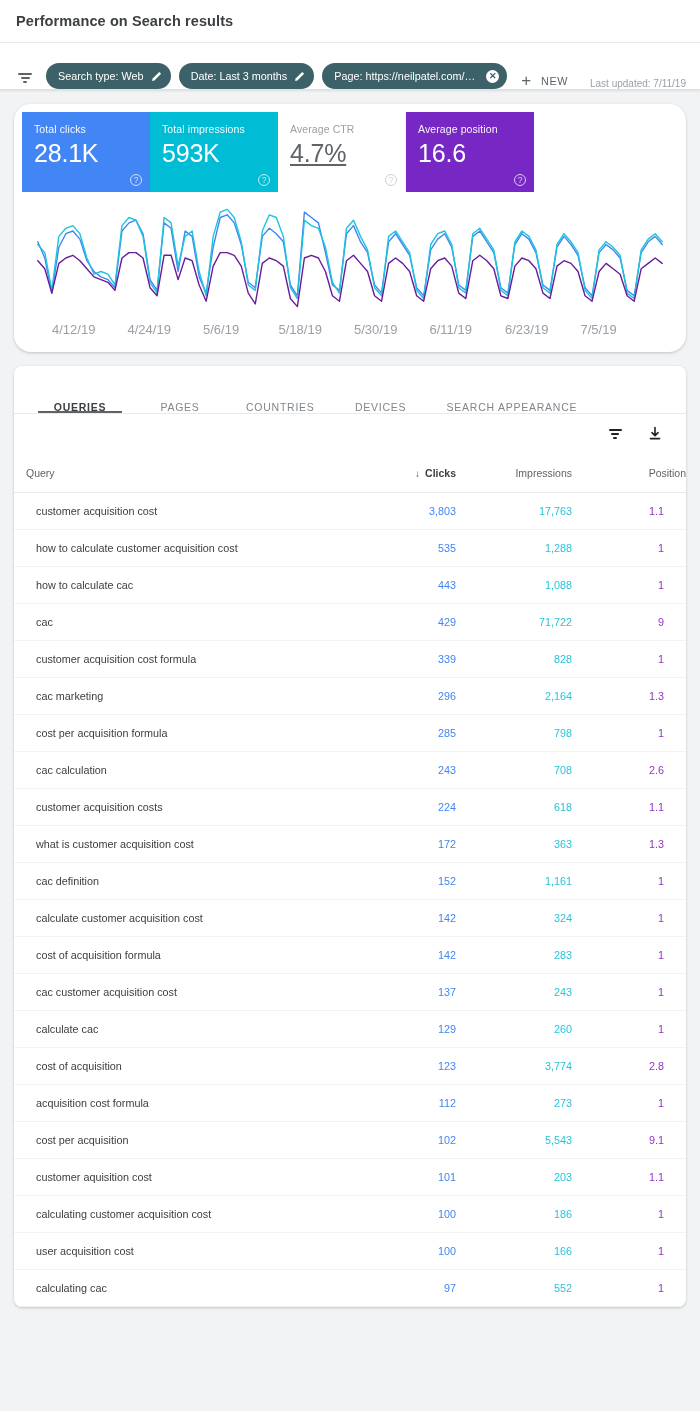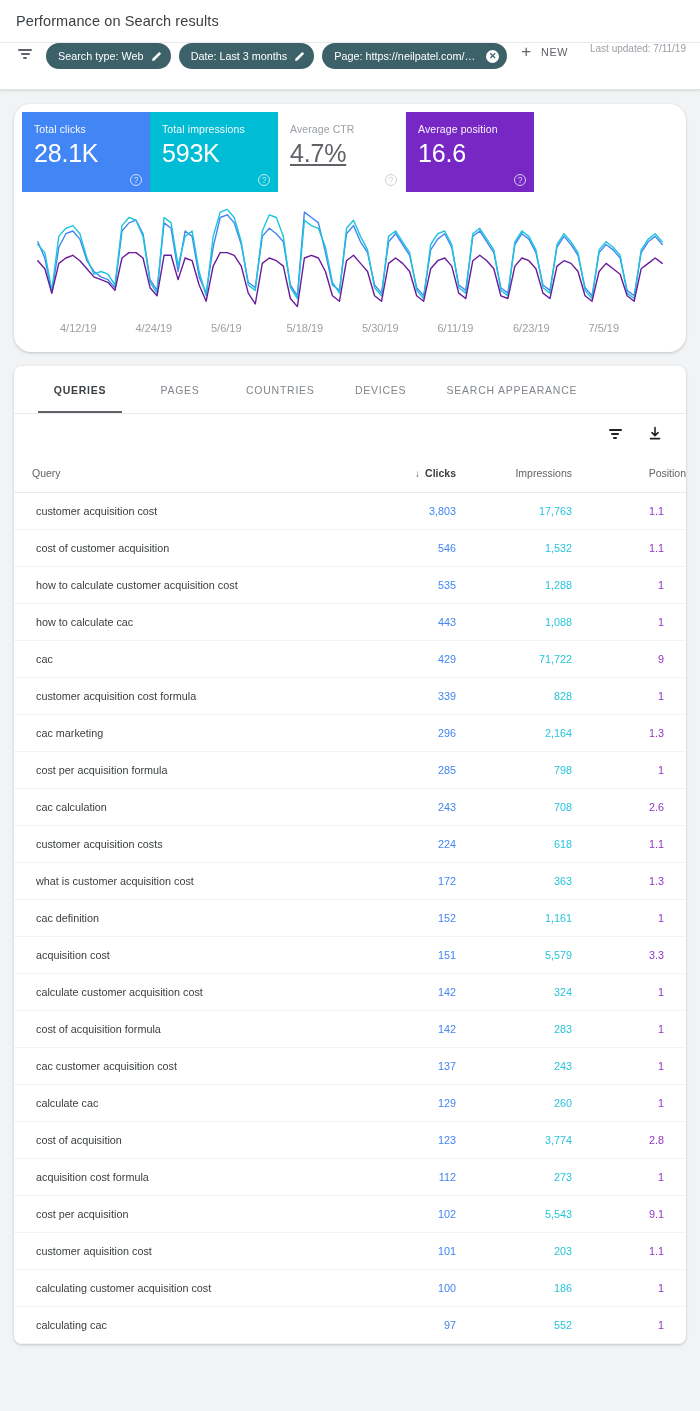--- a/index.html
+++ b/index.html
@@ -16,31 +16,32 @@
     height: 42px;
     background: #ffffff;
     display: flex;
     align-items: center;
     padding-left: 16px;
   }
   .titlebar .page-title {
     font-size: 14.5px;
     color: #3c4043;
     letter-spacing: .1px;
+    font-weight: bold;
   }
 
   
   .filterbar {
     height: 48px;
     background: #ffffff;
     border-top: 1px solid #e8eaed;
     border-bottom: 1px solid #e0e0e0;
     box-shadow: 0 1px 2px rgba(60,64,67,.12);
     display: flex;
-    align-items: flex-start;
+    align-items: flex-end;
     padding: 0 14px 0 14px;
     position: relative;
     z-index: 3;
   }
   .filter-funnel {
     width: 22px; height: 22px;
     display: flex; flex-direction: column;
     align-items: center; justify-content: center;
     gap: 2.5px;
     margin-right: 10px;
@@ -163,38 +164,37 @@
     height: 160px;
     padding: 6px 12px 0 12px;
   }
   .chart-area svg { display: block; width: 100%; height: 118px; }
   .xaxis {
     display: flex;
     padding: 6px 18px 0 26px;
   }
   .xaxis span {
     flex: 1;
-    font-size: 11px;
+    font-size: 13px;
     color: #9aa0a6;
     text-align: left;
-    margin-left: 8px;
   }
 
   
   .table-card { margin-top: 14px; margin-bottom: 16px; overflow: hidden; }
   .tabs {
     display: flex;
     border-bottom: 1px solid #e8eaed;
     padding: 0 16px;
     height: 48px;
     align-items: stretch;
   }
   .tab {
     display: flex;
-    align-items: center;
+    align-items: flex-end;
     justify-content: center;
     font-size: 10.5px;
     letter-spacing: .75px;
     color: #80868b;
     padding: 0 16px;
     position: relative;
     min-width: 100px;
   }
   .tab.active { color: #3c4043; font-weight: bold; }
   .tab.active::after {
@@ -223,21 +223,21 @@
   table { width: 100%; border-collapse: collapse; }
   thead th {
     font-size: 10.5px;
     font-weight: normal;
     color: #5f6368;
     padding: 13px 0 13px 0;
     border-bottom: 1px solid #e8eaed;
     text-align: right;
     white-space: nowrap;
   }
-  thead th.col-query { text-align: left; padding-left: 18px; }
+  thead th.col-query { text-align: left; padding-left: 12px; }
   thead th.col-clicks { width: 116px; padding-right: 22px; }
   thead th.col-impr   { width: 116px; padding-right: 22px; }
   thead th.col-pos    { width: 92px;  }
   .sortarrow { font-size: 10px; margin-right: 5px; color:#5f6368; }
   thead th.col-clicks .hdr-txt { font-weight: bold; color:#3c4043; }
 
   tbody td {
     font-size: 10.8px;
     color: #3c4043;
     padding: 12px 0;
@@ -388,26 +388,20 @@
         </tr>
       </thead>
       <tbody id="rows-host">
           <tr>
             <td class="c-query">customer acquisition cost</td>
             <td class="c-clicks">3,803</td>
             <td class="c-impr">17,763</td>
             <td class="c-pos">1.1</td>
           </tr>
           <tr>
-            <td class="c-query">cost of customer acquisition</td>
-            <td class="c-clicks">546</td>
-            <td class="c-impr">1,532</td>
-            <td class="c-pos">1.1</td>
-          </tr>
-          <tr>
             <td class="c-query">how to calculate customer acquisition cost</td>
             <td class="c-clicks">535</td>
             <td class="c-impr">1,288</td>
             <td class="c-pos">1</td>
           </tr>
           <tr>
             <td class="c-query">how to calculate cac</td>
             <td class="c-clicks">443</td>
             <td class="c-impr">1,088</td>
             <td class="c-pos">1</td>
@@ -454,26 +448,20 @@
             <td class="c-impr">363</td>
             <td class="c-pos">1.3</td>
           </tr>
           <tr>
             <td class="c-query">cac definition</td>
             <td class="c-clicks">152</td>
             <td class="c-impr">1,161</td>
             <td class="c-pos">1</td>
           </tr>
           <tr>
-            <td class="c-query">acquisition cost</td>
-            <td class="c-clicks">151</td>
-            <td class="c-impr">5,579</td>
-            <td class="c-pos">3.3</td>
-          </tr>
-          <tr>
             <td class="c-query">calculate customer acquisition cost</td>
             <td class="c-clicks">142</td>
             <td class="c-impr">324</td>
             <td class="c-pos">1</td>
           </tr>
           <tr>
             <td class="c-query">cost of acquisition formula</td>
             <td class="c-clicks">142</td>
             <td class="c-impr">283</td>
             <td class="c-pos">1</td>
@@ -514,20 +502,26 @@
             <td class="c-impr">203</td>
             <td class="c-pos">1.1</td>
           </tr>
           <tr>
             <td class="c-query">calculating customer acquisition cost</td>
             <td class="c-clicks">100</td>
             <td class="c-impr">186</td>
             <td class="c-pos">1</td>
           </tr>
           <tr>
+            <td class="c-query">user acquisition cost</td>
+            <td class="c-clicks">100</td>
+            <td class="c-impr">166</td>
+            <td class="c-pos">1</td>
+          </tr>
+          <tr>
             <td class="c-query">calculating cac</td>
             <td class="c-clicks">97</td>
             <td class="c-impr">552</td>
             <td class="c-pos">1</td>
           </tr>
         </tbody>
     </table>
 
   </div>
 </div>

